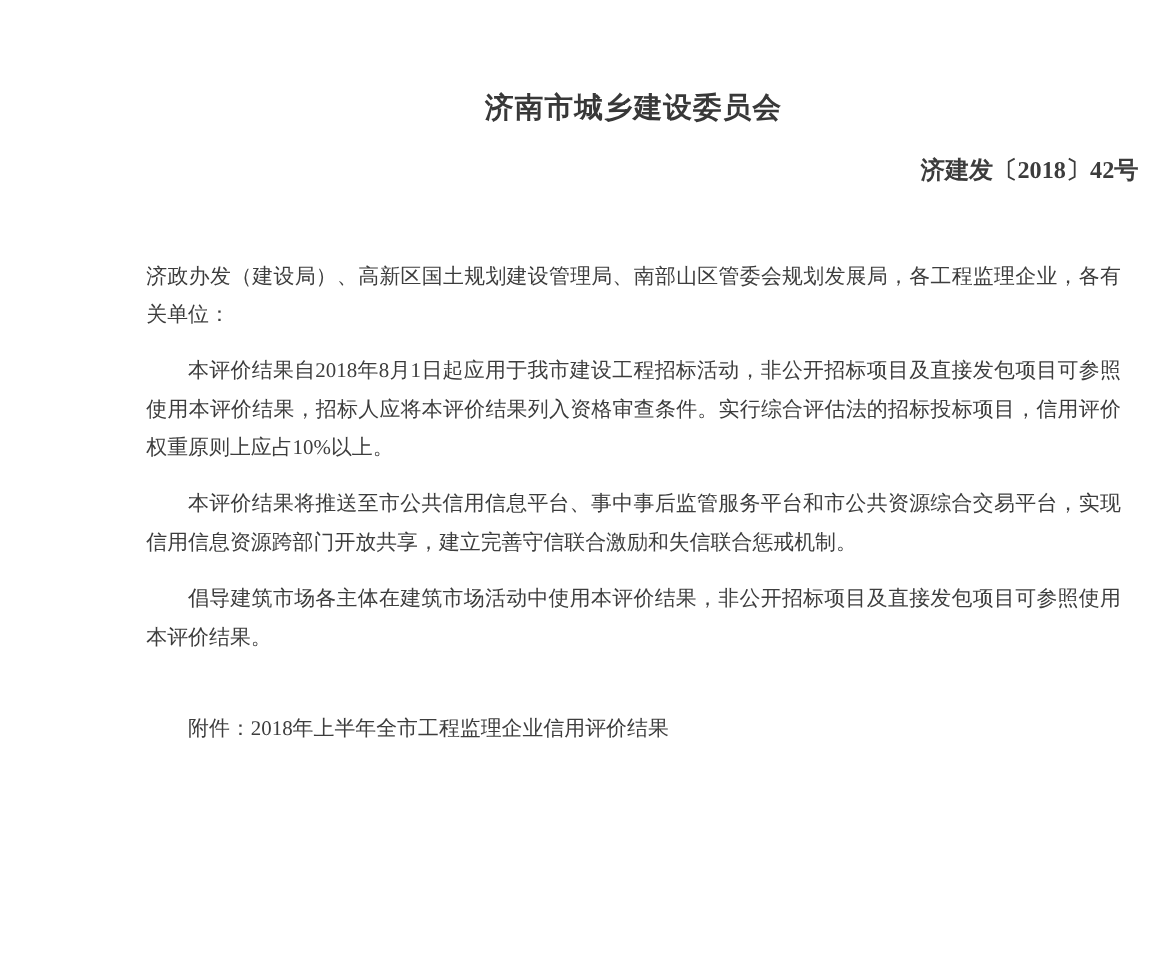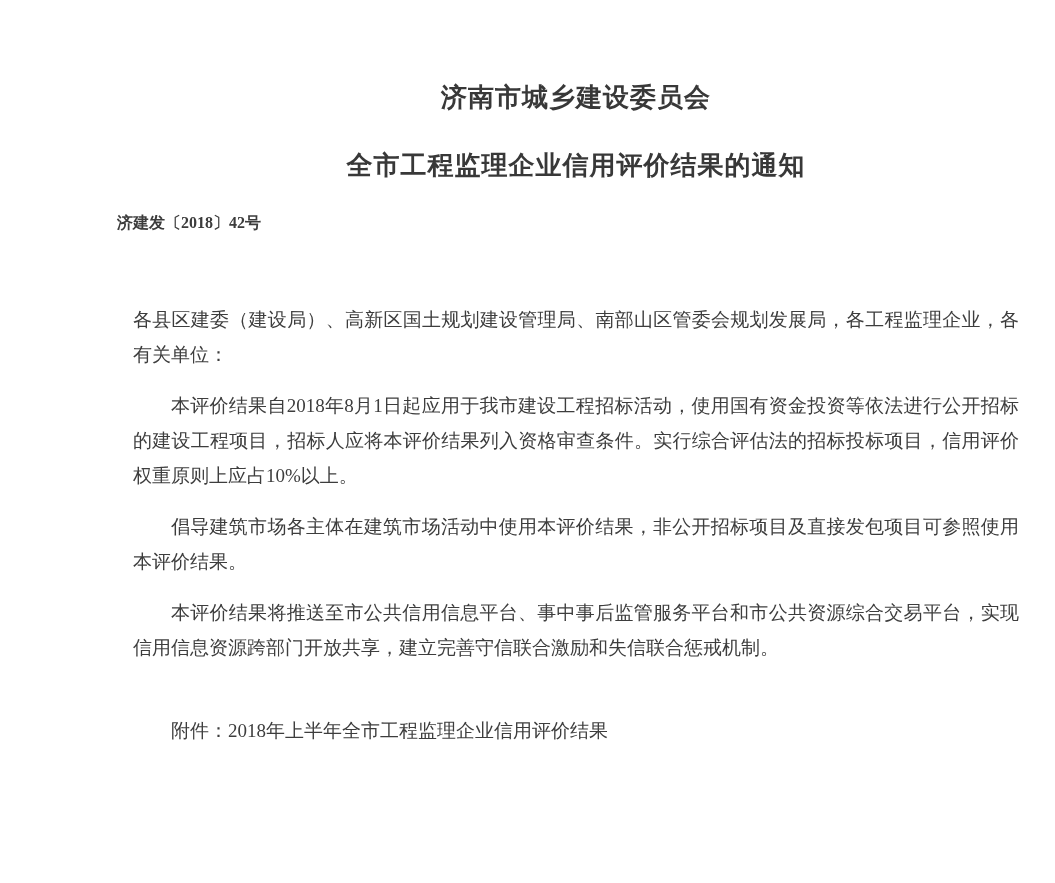--- a/index.html
+++ b/index.html
@@ -18,22 +18,22 @@
   }
   .title {
     text-align: center;
     font-weight: bold;
     font-size: 26px;
     line-height: 52px;
     color: #383838;
     letter-spacing: 1px;
   }
   .doc-number {
-    text-align: left;
-    font-size: 16px;
+    text-align: right;
+    font-size: 22px;
     font-weight: bold;
     line-height: 30px;
     margin-top: 4px;
     color: #3c3c3c;
   }
   .body-block {
     margin-top: 64px;
     font-size: 19px;
     color: #3d3d3d;
   }
@@ -57,32 +57,31 @@
   }
 </style>
 </head>
 <body>
 
 <div class="doc">
 
   <div class="title">济南市城乡建设委员会</div>
 
 
-  <div class="title">全市工程监理企业信用评价结果的通知</div>
 
   <div class="doc-number">济建发〔2018〕42号</div>
 
   <div class="body-block">
 
-    <p class="para salutation">各县区建委（建设局）、高新区国土规划建设管理局、南部山区管委会规划发展局，各工程监理企业，各有关单位：</p>
+    <p class="para salutation">济政办发（建设局）、高新区国土规划建设管理局、南部山区管委会规划发展局，各工程监理企业，各有关单位：</p>
 
 
-    <p class="para indent">本评价结果自2018年8月1日起应用于我市建设工程招标活动，使用国有资金投资等依法进行公开招标的建设工程项目，招标人应将本评价结果列入资格审查条件。实行综合评估法的招标投标项目，信用评价权重原则上应占10%以上。</p>
+    <p class="para indent">本评价结果自2018年8月1日起应用于我市建设工程招标活动，非公开招标项目及直接发包项目可参照使用本评价结果，招标人应将本评价结果列入资格审查条件。实行综合评估法的招标投标项目，信用评价权重原则上应占10%以上。</p>
+
+    <p class="para indent">本评价结果将推送至市公共信用信息平台、事中事后监管服务平台和市公共资源综合交易平台，实现信用信息资源跨部门开放共享，建立完善守信联合激励和失信联合惩戒机制。</p>
 
     <p class="para indent">倡导建筑市场各主体在建筑市场活动中使用本评价结果，非公开招标项目及直接发包项目可参照使用本评价结果。</p>
-
-    <p class="para indent">本评价结果将推送至市公共信用信息平台、事中事后监管服务平台和市公共资源综合交易平台，实现信用信息资源跨部门开放共享，建立完善守信联合激励和失信联合惩戒机制。</p>
 
 
     <p class="para attachment">附件：2018年上半年全市工程监理企业信用评价结果</p>
 
   </div>
 </div>
 
 </body></html>

